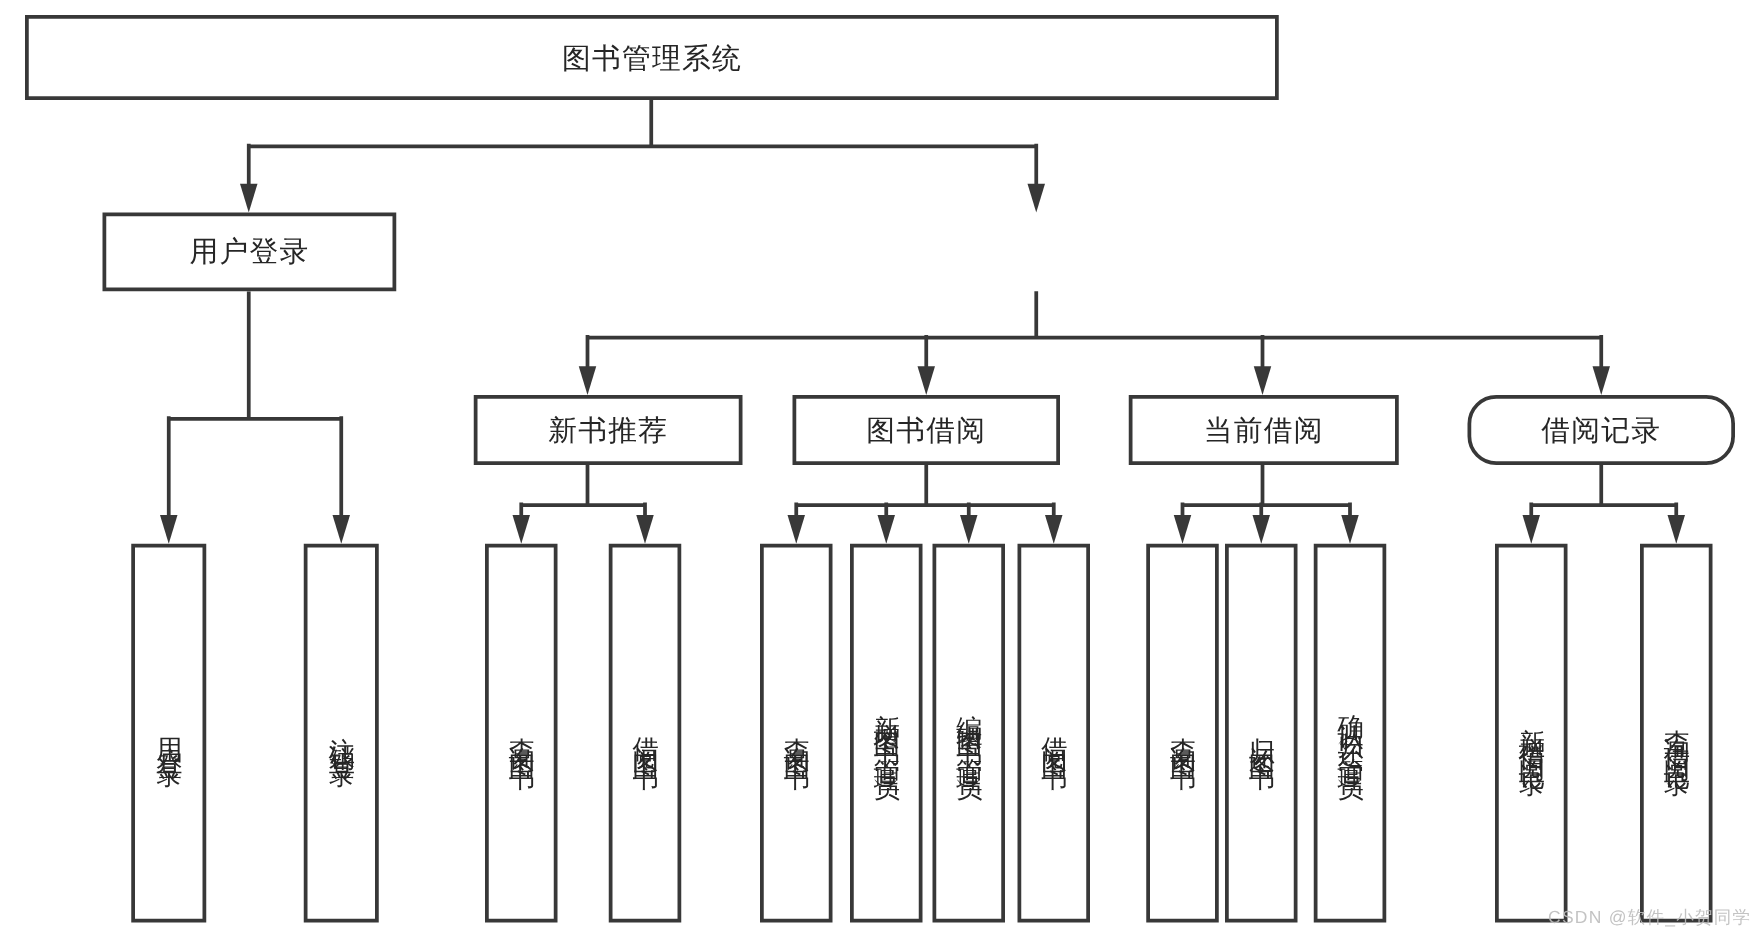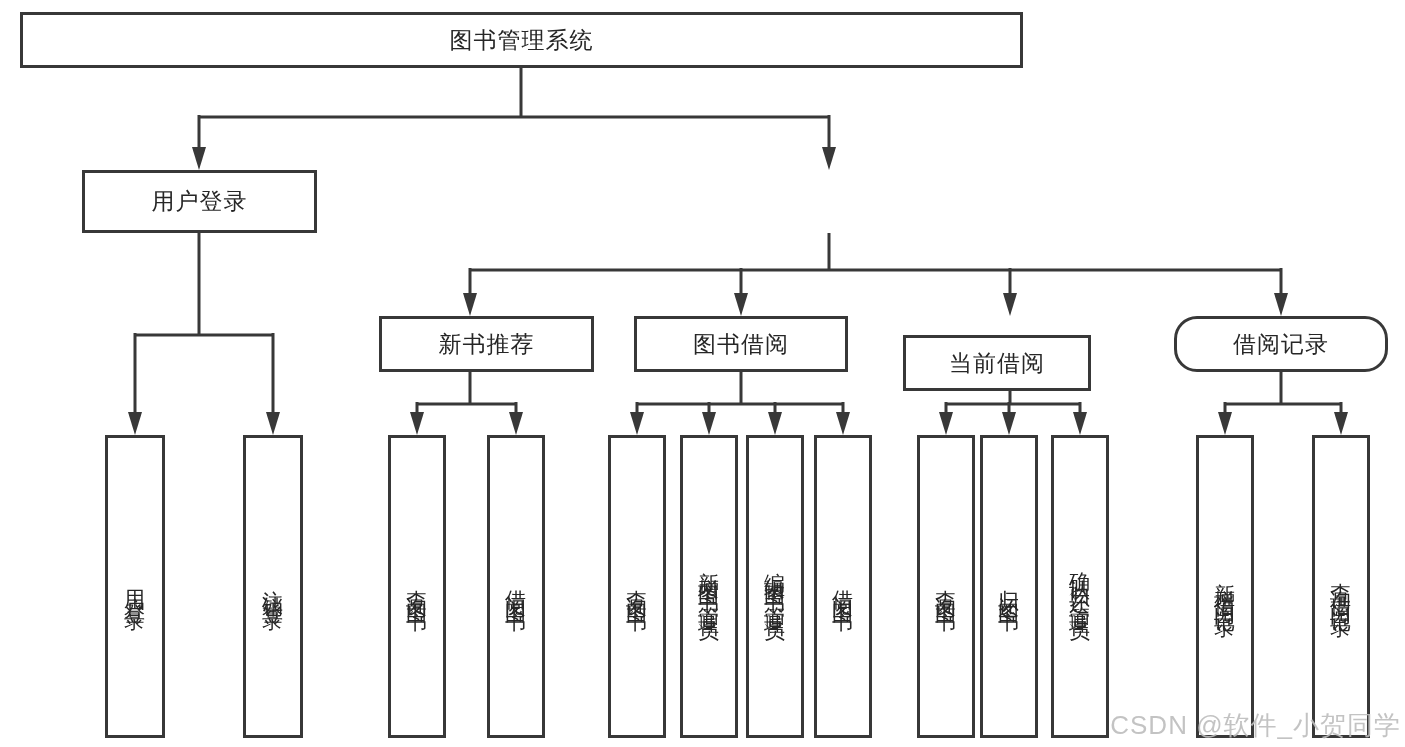--- a/index.html
+++ b/index.html
@@ -44,21 +44,21 @@
     text-orientation: mixed;
     font-size: 21px;
     letter-spacing: 7px;
     line-height: 1;
     color: #262626;
   }
   .watermark {
     position: absolute;
     right: 4px;
     bottom: 4px;
-    font-size: 26px;
+    font-size: 14px;
     color: #bdbdbd;
     opacity: 0.9;
     letter-spacing: 1px;
     pointer-events: none;
   }
 </style>
 </head>
 <body>
 
 <div class="stage">
@@ -96,27 +96,27 @@
       <polygon points="768,412 782,412 775,435"></polygon>
       <polygon points="836,412 850,412 843,435"></polygon>
       <polygon points="939,412 953,412 946,435"></polygon>
       <polygon points="1002,412 1016,412 1009,435"></polygon>
       <polygon points="1073,412 1087,412 1080,435"></polygon>
       <polygon points="1218,412 1232,412 1225,435"></polygon>
       <polygon points="1334,412 1348,412 1341,435"></polygon>
     </g>
   </svg>
 
-  <div class="box" style="left:20px; top:12px; width:1003px; height:56px;">图书管理系统</div>
+  <div class="box" style="left:20px; top:12px; width:1003px; height:68px;">图书管理系统</div>
 
   <div class="box" style="left:82px; top:170px; width:235px; height:63px;">用户登录</div>
 
   <div class="box" style="left:363px; top:316px; width:215px; height:56px;margin-left:16px;">新书推荐</div>
   <div class="box" style="left:634px; top:316px; width:214px; height:56px;">图书借阅</div>
-  <div class="box" style="left:903px; top:335px; width:188px; height:56px;">当前借阅</div>
+  <div class="box" style="left:903px; top:316px; width:216px; height:56px;">当前借阅</div>
   <div class="box" style="left:1174px; top:316px; width:214px; height:56px;border-radius:23px;">借阅记录</div>
 
   <div class="vbox" style="left:105px; top:435px; width:60px; height:303px;">
     <span class="vtext">用户登录</span>
   </div>
   <div class="vbox" style="left:243px; top:435px; width:60px; height:303px;">
     <span class="vtext">注销登录</span>
   </div>
 
   <div class="vbox" style="left:388px; top:435px; width:58px; height:303px;">

